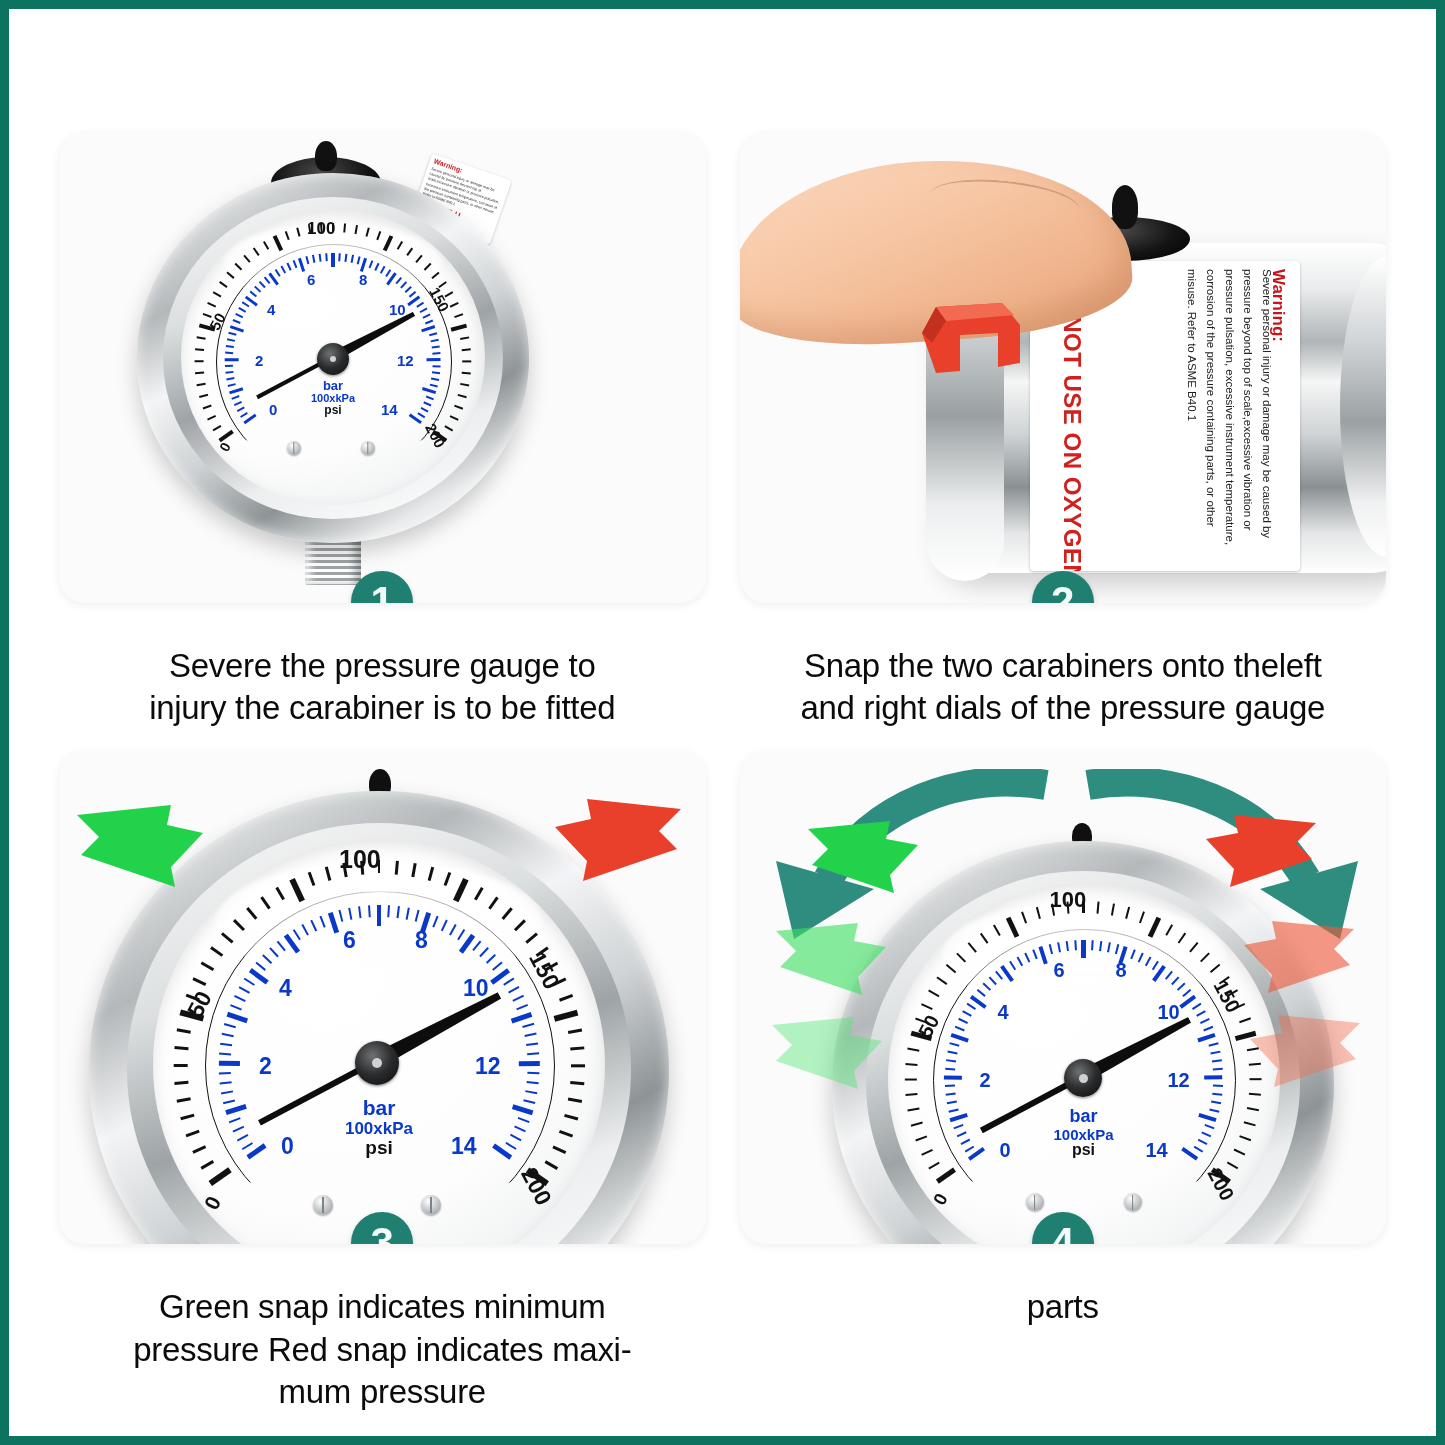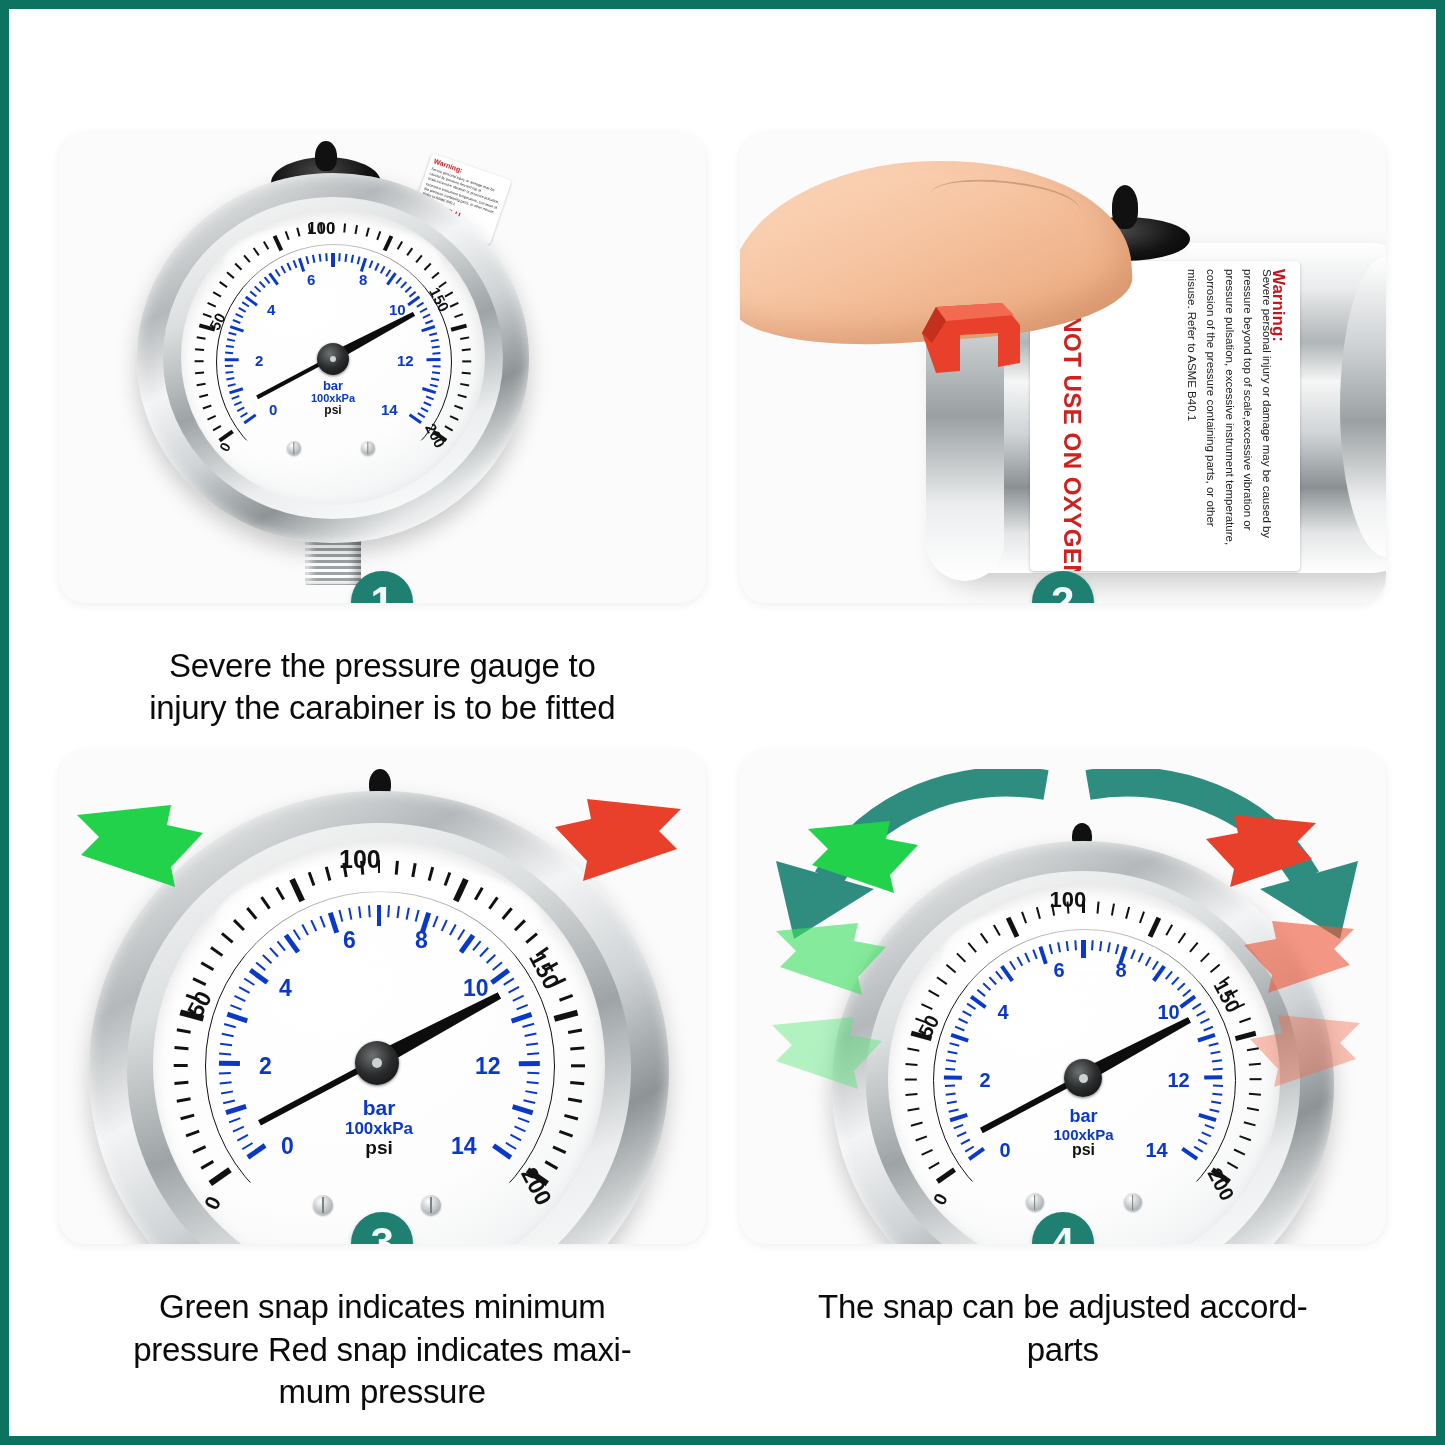--- a/index.html
+++ b/index.html
@@ -438,20 +438,24 @@
         </div>
         <div class="clip" style="left:188px;top:196px;width:60px;height:60px;z-index:-1;">
           <svg viewBox="0 0 60 60" width="60" height="60" aria-hidden="true">
             <path d="M6 8 L30 4 L34 44 L12 52 Z" fill="#22d24a"></path>
           </svg>
         </div>
 
         <div class="badge">2</div>
       </div>
 
+      <div class="caption">
+        <span>Snap the two carabiners onto theleft</span>
+        <span>and right dials of the pressure gauge</span>
+      </div>
     </div>
 
     <div class="step">
       <div class="card tall">
 
         <div class="gauge-wrap" style="left:10px;top:26px;width:620px;height:620px;">
 
           <div class="vent-nip" style="left:300px;top:-8px;width:22px;height:30px;"></div>
 
           <div class="case" style="left:20px;top:14px;width:580px;height:560px;"></div>
@@ -851,19 +855,18 @@
         <div class="arrow" style="left:492px;top:262px;width:130px;height:80px;opacity:0.42;">
           <svg viewBox="0 0 130 80" width="130" height="80" aria-hidden="true">
             <path d="M128 10 L46 2 L50 20 L18 26 L46 56 L42 74 L124 46 L108 30 Z" fill="#f26b4c"></path>
           </svg>
         </div>
 
         <div class="badge">4</div>
       </div>
 
       <div class="caption">
-        <span>The snap can be adjusted accord-</span>
         <span>parts</span>
       </div>
     </div>
 
   </div>
 </div>
 
 </body></html>

